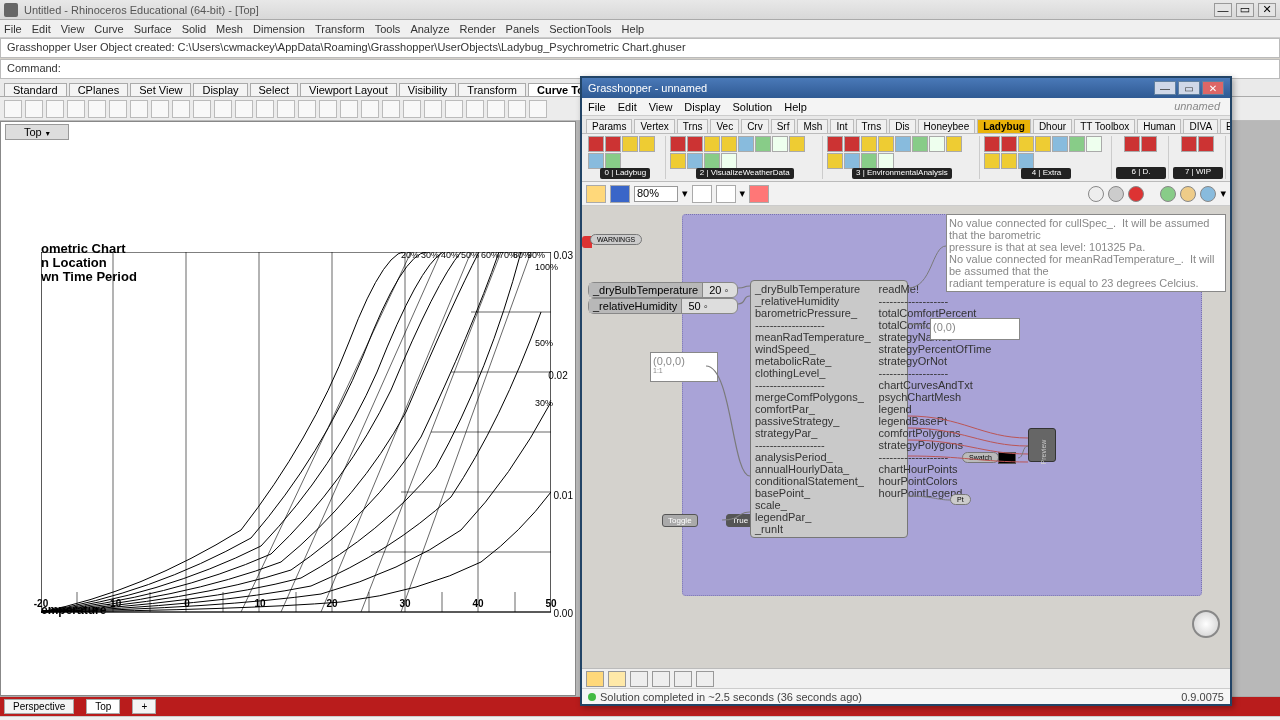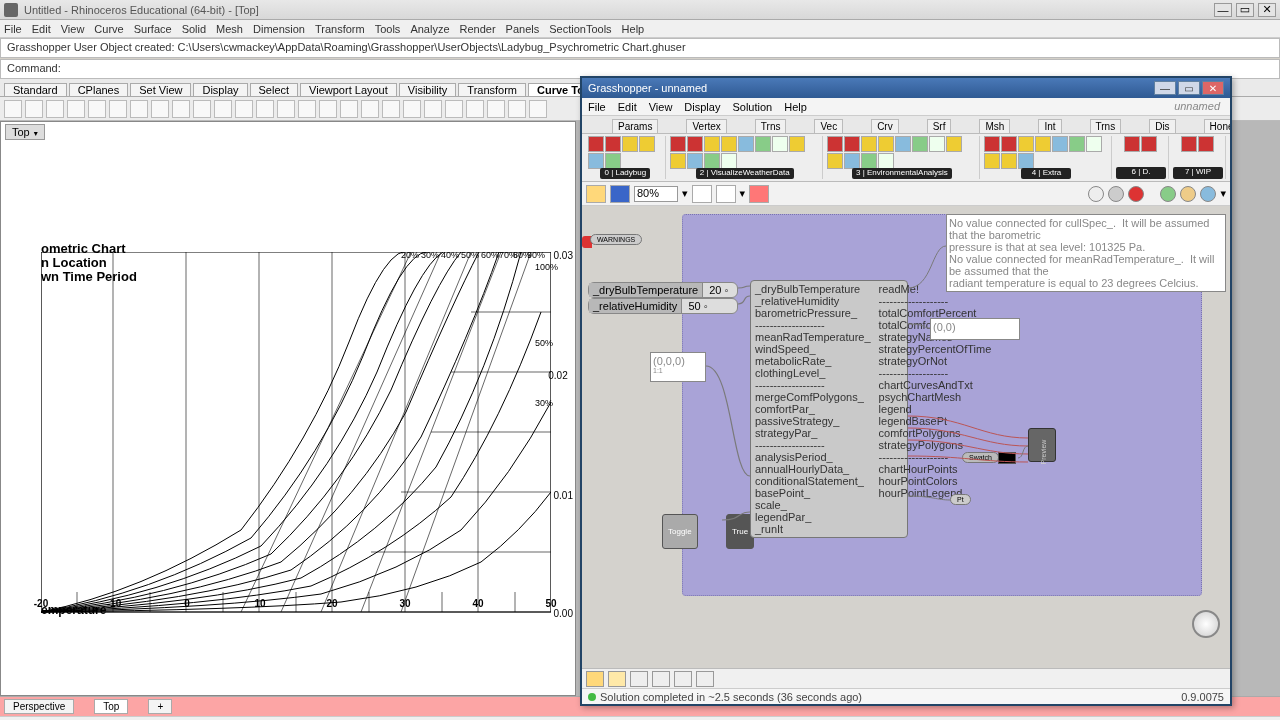--- a/index.html
+++ b/index.html
@@ -27,52 +27,52 @@
 
 
 .rhino-toolbar { height: 24px; background: #ececec; display: flex; align-items: center; padding: 0 4px; gap: 3px; border-bottom: 1px solid #bbb; }
 .rhino-toolbar .tbtn { width: 18px; height: 18px; background: #f8f8f8; border: 1px solid #bbb; }
 
 
 .main-row { display: flex; height: 575px; }
 
 
 .viewport { width: 576px; background: #fff; border: 1px solid #888; position: relative; overflow: hidden; }
-.viewport .vp-title { position: absolute; top: 2px; left: 4px; background: #ddd; border: 1px solid #999; padding: 1px 6px; font-size: 10px; }
+.viewport .vp-title { position: absolute; top: 2px; left: 4px; background: #ddd; border: 1px solid #999; padding: 1px 18px; font-size: 10px; }
 .viewport .vp-title .tri { font-size: 8px; margin-left: 4px; }
 .viewport .chart-title { position: absolute; left: 40px; top: 120px; font-weight: bold; font-size: 13px; line-height: 14px; }
 .viewport .xlabel { position: absolute; left: 40px; bottom: 78px; font-weight: bold; font-size: 12px; }
 .viewport .ytick { position: absolute; right: 2px; font-size: 10px; text-align: right; width: 30px; }
 .viewport .xtick { position: absolute; bottom: 86px; font-size: 10px; transform: translateX(-50%); font-weight: bold; }
 .viewport .rhtick { position: absolute; font-size: 9px; }
 
 .psy-svg { position: absolute; left: 40px; top: 130px; }
 
 
-.vp-bottom-tabs { height: 20px; background: #fca5a5; display: flex; align-items: center; padding: 0 4px; gap: 20px; border-top: 1px solid #aaa; }
+.vp-bottom-tabs { height: 20px; background: #b91c1c; display: flex; align-items: center; padding: 0 4px; gap: 12px; border-top: 1px solid #aaa; }
 .vp-bottom-tabs .vtab { padding: 1px 8px; background: #f4f4f4; border: 1px solid #aaa; font-size: 10px; }
 .vp-bottom-tabs .vtab.active { background: #fff; }
 
 
 .osnap-row { height: 18px; background: #f0f0f0; display: flex; align-items: center; padding: 0 4px; gap: 8px; border-top: 1px solid #ccc; }
 .osnap-row label { display: flex; align-items: center; gap: 2px; font-size: 10px; }
 
 
 .gh-window { position: absolute; left: 580px; top: 76px; width: 652px; height: 630px; background: #efefef; border: 2px solid #246; box-shadow: 2px 2px 6px rgba(0,0,0,.3); display: flex; flex-direction: column; }
 .gh-title { height: 20px; background: linear-gradient(#4a79b8,#2f5a93); color: #fff; display: flex; align-items: center; padding: 0 6px; }
 .gh-title .t { flex: 1; }
 .gh-title .gbtn { width: 22px; height: 14px; background: #d0d8e8; margin-left: 2px; border: 1px solid #6080a0; display:inline-flex; align-items:center; justify-content:center; color:#333; font-size:10px;}
 .gh-title .gbtn.close { background: #d66; color:#fff; }
 
 .gh-menubar { height: 18px; background: #f4f4f4; display: flex; align-items: center; padding: 0 6px; gap: 12px; border-bottom: 1px solid #ccc; }
 .gh-docname { position: absolute; right: 10px; top: 22px; color: #888; font-style: italic; }
 
 .gh-tabs { height: 18px; background: #e8e8e8; display: flex; align-items: flex-end; padding: 0 4px; border-bottom: 1px solid #bbb; gap: 2px; overflow:hidden;}
-.gh-tabs .gtab { padding: 1px 5px; border: 1px solid #bbb; border-bottom: none; background: #f0f0f0; font-size: 10px; white-space:nowrap;margin-left:26px;}
-.gh-tabs .gtab.active { background: #f97316; font-weight: bold; }
+.gh-tabs .gtab { padding: 1px 5px; border: 1px solid #bbb; border-bottom: none; background: #f0f0f0; font-size: 10px; white-space:nowrap;}
+.gh-tabs .gtab.active { background: #eab308; font-weight: bold; }
 
 .gh-ribbon { height: 48px; background: #eee; border-bottom: 1px solid #bbb; display: flex; padding: 2px 4px; gap: 2px; }
 .gh-ribbon .grp { display: flex; flex-direction: column; align-items: center; border-right: 1px solid #ccc; padding: 0 2px; }
 .gh-ribbon .grp .icons { display: flex; gap: 1px; flex-wrap: wrap; height: 32px; align-content: flex-start; }
 .gh-ribbon .grp .icons .gic { width: 16px; height: 16px; border: 1px solid #aaa; background: #fff; }
 .gh-ribbon .grp .icons .gic.red { background: #c33; }
 .gh-ribbon .grp .icons .gic.yel { background: #ec3; }
 .gh-ribbon .grp .icons .gic.blu { background: #8bd; }
 .gh-ribbon .grp .icons .gic.grn { background: #8c8; }
 .gh-ribbon .grp .icons .gic.lb { background: #efe; }
@@ -93,21 +93,21 @@
 .group1 { left: 100px; top: 8px; width: 520px; height: 382px; }
 
 .gh-comp { position: absolute; background: #c9c9c9; border: 1px solid #777; border-radius: 4px; font-size: 8px; display: flex; }
 .gh-comp .ins, .gh-comp .outs { display: flex; flex-direction: column; padding: 2px 2px; }
 .gh-comp .ins span, .gh-comp .outs span { padding: 1px 2px; white-space: nowrap; line-height: 10px; color: #333;}
 .gh-comp .mid { width: 6px; background: #b0b0b0; }
 .gh-slider { position: absolute; background: #ddd; border: 1px solid #888; border-radius: 6px; font-size: 8px; display:flex; align-items:center; }
 .gh-slider .lbl { background:#b8b8b8; padding:1px 4px; border-right:1px solid #888;}
 .gh-slider .val { padding:1px 6px; }
 .gh-panel { position: absolute; background: #fff; border: 1px solid #888; font-size: 7px; padding: 2px; color: #888; overflow: hidden; }
-.gh-btn { position:absolute; background:#888; border:1px solid #555; border-radius:3px; font-size:8px; color:#fff; padding:12px 5px; }
+.gh-btn { position:absolute; background:#888; border:1px solid #555; border-radius:3px; font-size:8px; color:#fff; padding:1px 5px; }
 .gh-btn.toggle { background:#aaa;}
 .gh-preview { position: absolute; background:#666; border:1px solid #333; border-radius:3px; width:28px; height:34px; }
 .gh-preview::after { content:"Preview"; position:absolute; color:#ccc; font-size:7px; transform: rotate(-90deg); transform-origin: center; left:-4px; top:14px; width:36px;}
 .gh-swatch { position:absolute; background:#000; border:1px solid #555; width:18px; height:12px; }
 .gh-wire { position:absolute; pointer-events:none; }
 
 
 .navball { position: absolute; right: 10px; bottom: 30px; width: 28px; height: 28px; border: 2px solid #888; border-radius: 14px; background: radial-gradient(#fff,#ccc); }
 
 
@@ -499,21 +499,21 @@
 
     <div class="gh-slider" style="left:6px; top:76px; width:150px;">
       <span class="lbl">_dryBulbTemperature</span>
       <span class="val">20 ◦</span>
     </div>
     <div class="gh-slider" style="left:6px; top:92px; width:150px;">
       <span class="lbl">_relativeHumidity</span>
       <span class="val">50 ◦</span>
     </div>
 
-    <div class="gh-panel" style="left:68px; top:146px; width:56px; height:30px;">
+    <div class="gh-panel" style="left:68px; top:146px; width:68px; height:30px;">
       <span>(0,0,0)</span><br>1:1
     </div>
 
     <span class="gh-btn toggle" style="left:80px; top:308px;">Toggle</span>
     <span class="gh-btn" style="left:112px; top:308px; background:#555;margin-left:32px;">True</span>
 
     <div class="gh-comp" style="left:168px; top:74px; width:158px;">
       <div class="ins" id="psy-ins">
           <span>_dryBulbTemperature</span>
           <span>_relativeHumidity</span>

